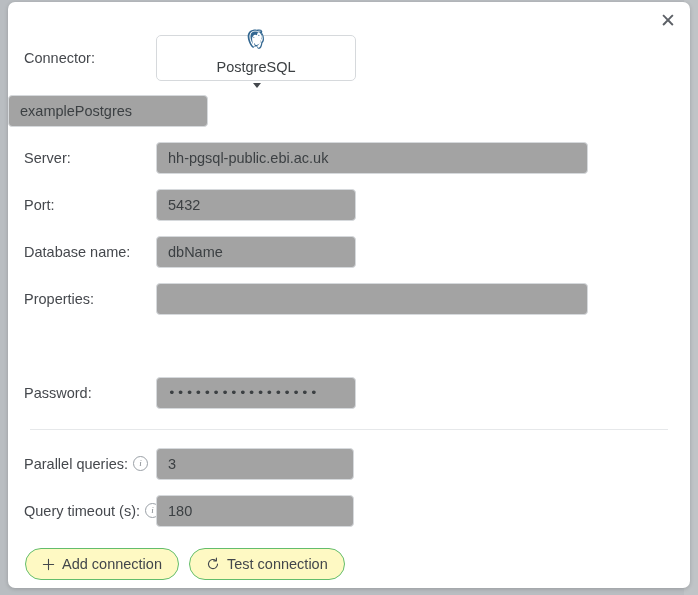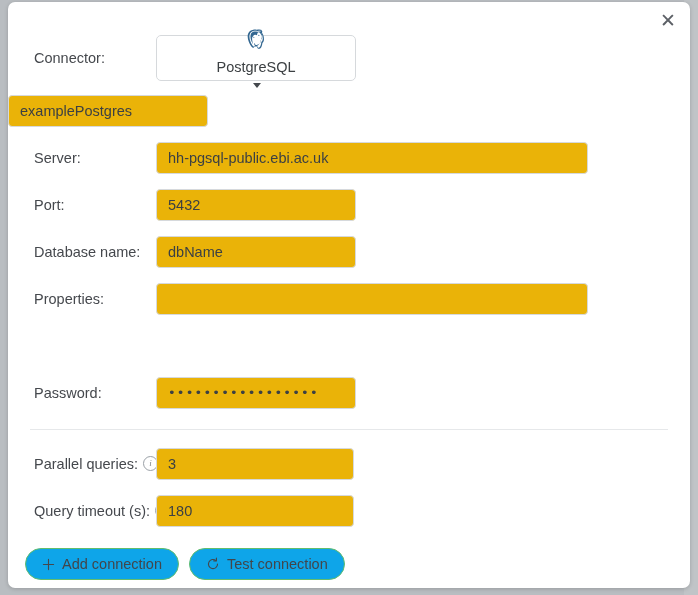--- a/index.html
+++ b/index.html
@@ -74,21 +74,21 @@
   }
 
   .row {
     display: flex;
     align-items: center;
     height: 47px;
   }
 
   .label {
     width: 148px;
-    padding-left: 26px;
+    padding-left: 16px;
     box-sizing: border-box;
     font-size: 14.5px;
     color: #45484d;
     white-space: nowrap;
     display: flex;
     align-items: center;
     gap: 5px;
   }
 
   .info-icon {
@@ -106,21 +106,21 @@
     font-style: italic;
     flex: none;
     cursor: pointer;
   }
 
   .field {
     height: 32px;
     box-sizing: border-box;
     border: 1px solid #d6d9dc;
     border-radius: 4px;
-    background: #eab308;
+    background: #a3a3a3;
     font-size: 14.5px;
     color: #3c4043;
     padding: 0 11px;
     outline: none;
     font-family: "Liberation Sans", sans-serif;
   }
   .field::placeholder { color: #9aa0a6; }
   .field.w-narrow { width: 200px; }
   .field.w-wide   { width: 432px; }
   .field.w-small  { width: 198px; }
@@ -173,21 +173,21 @@
   }
 
   .btn {
     display: inline-flex;
     align-items: center;
     gap: 7px;
     height: 32px;
     padding: 0 16px;
     border: 1px solid #63bd6c;
     border-radius: 17px;
-    background: #0ea5e9;
+    background: #fef9c3;
     color: #42464b;
     font-size: 14.5px;
     cursor: pointer;
     font-family: "Liberation Sans", sans-serif;
     white-space: nowrap;
   }
   .btn .glyph { display: inline-flex; align-items: center; color: #44484d; }
 </style>
 </head>
 <body>

